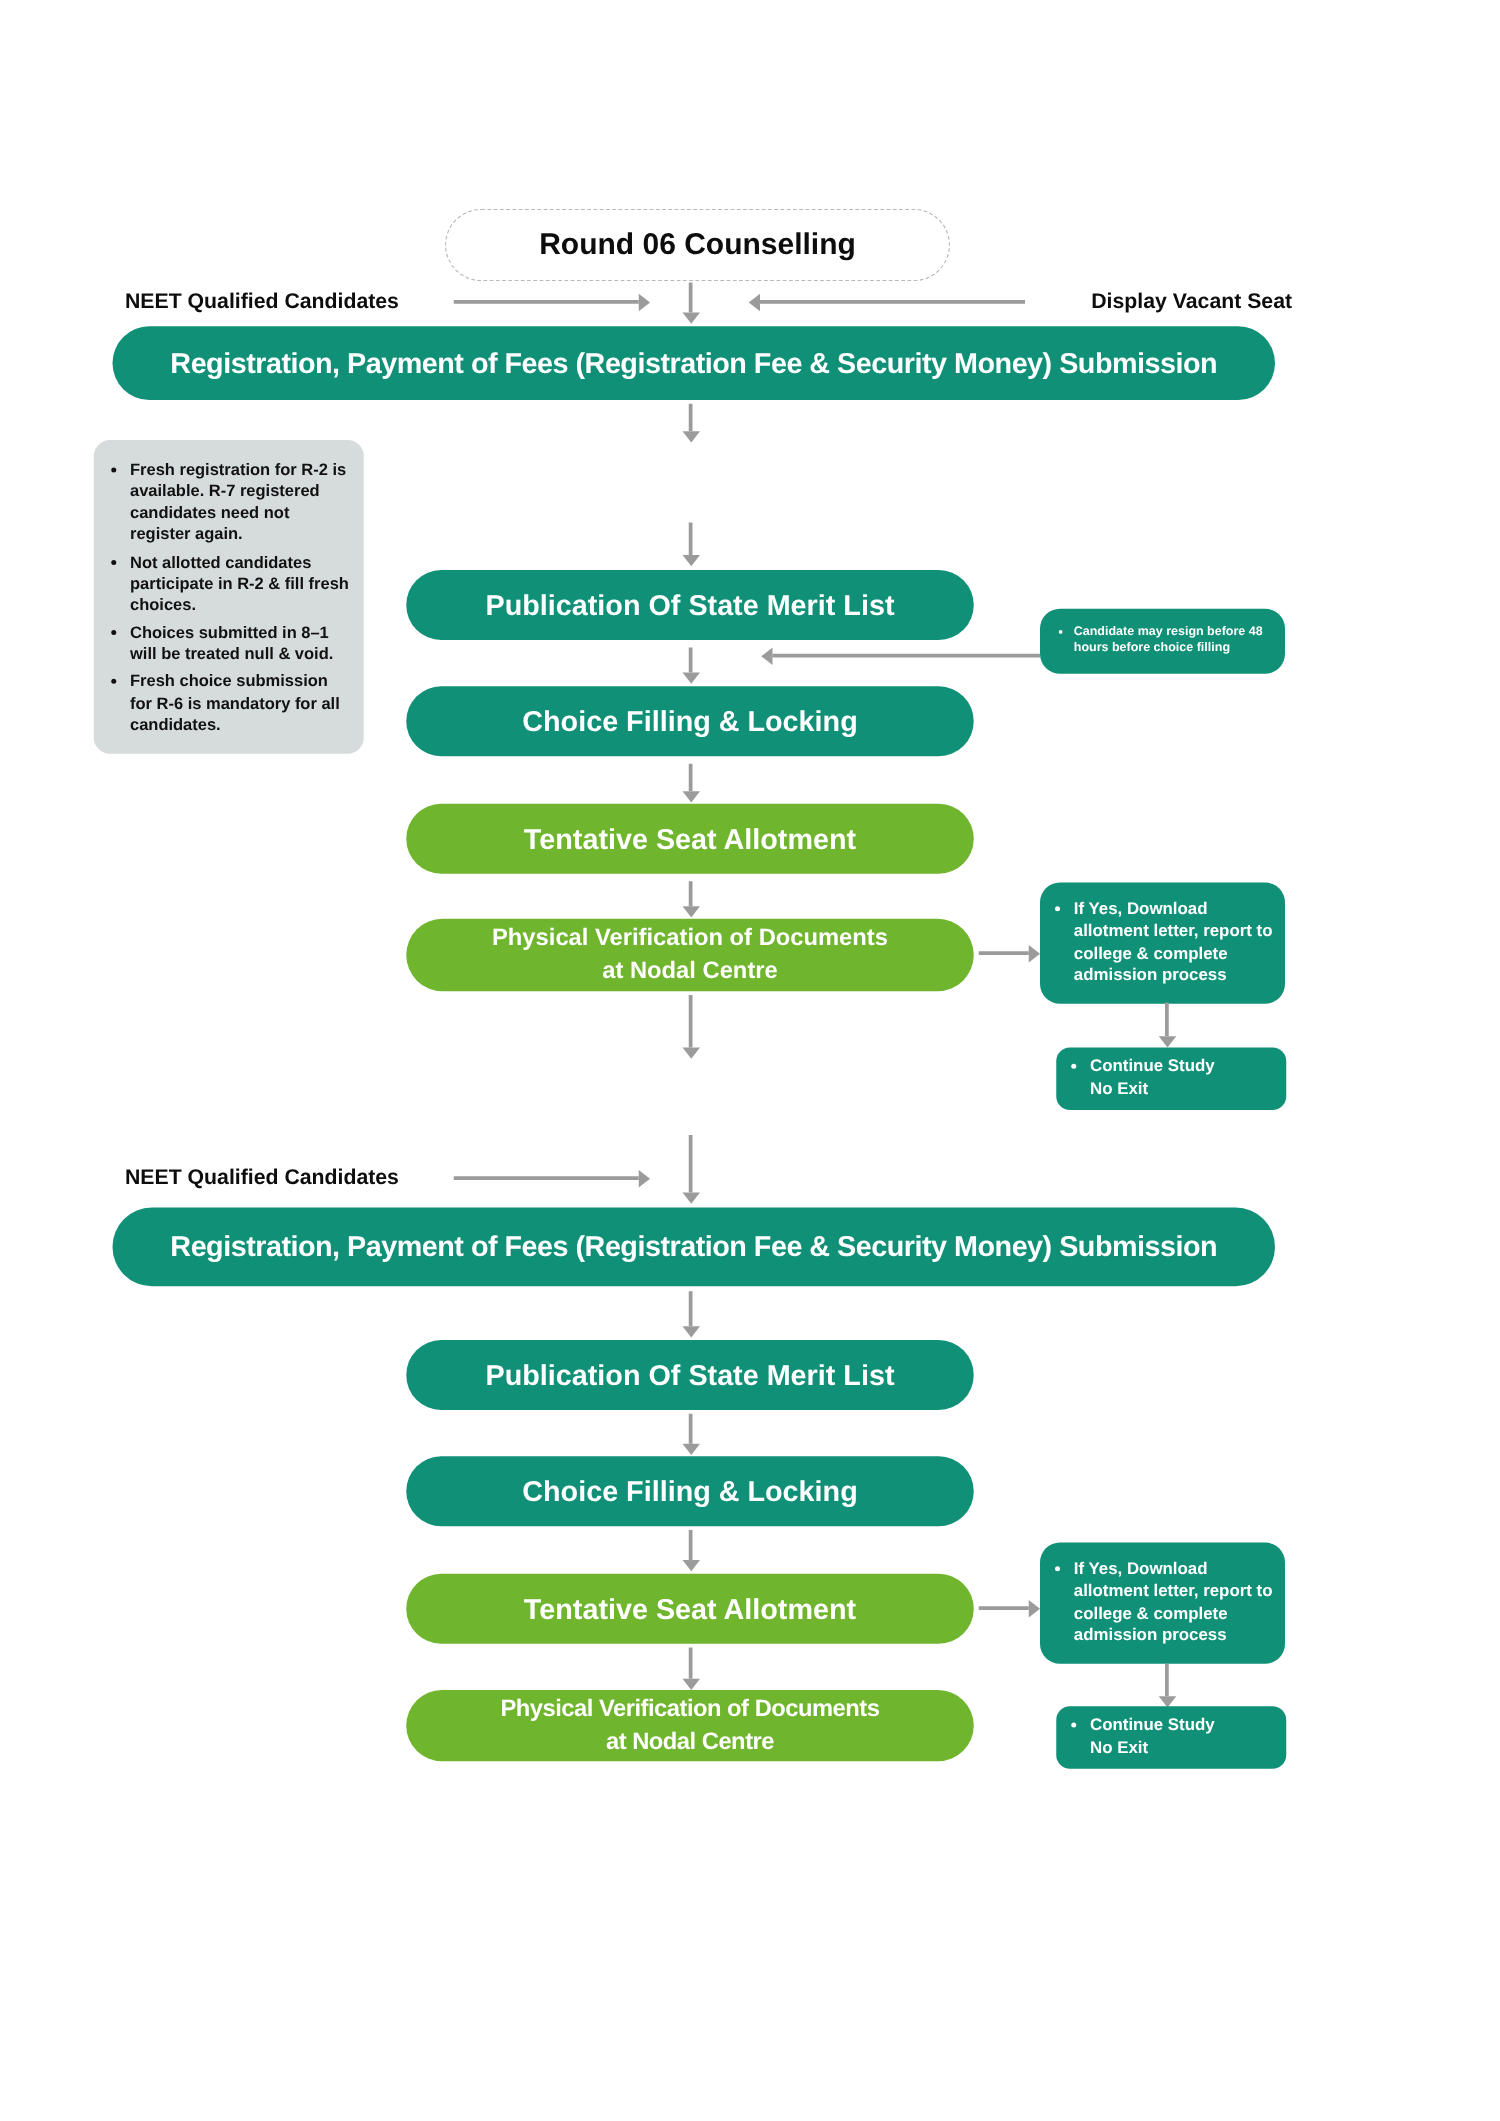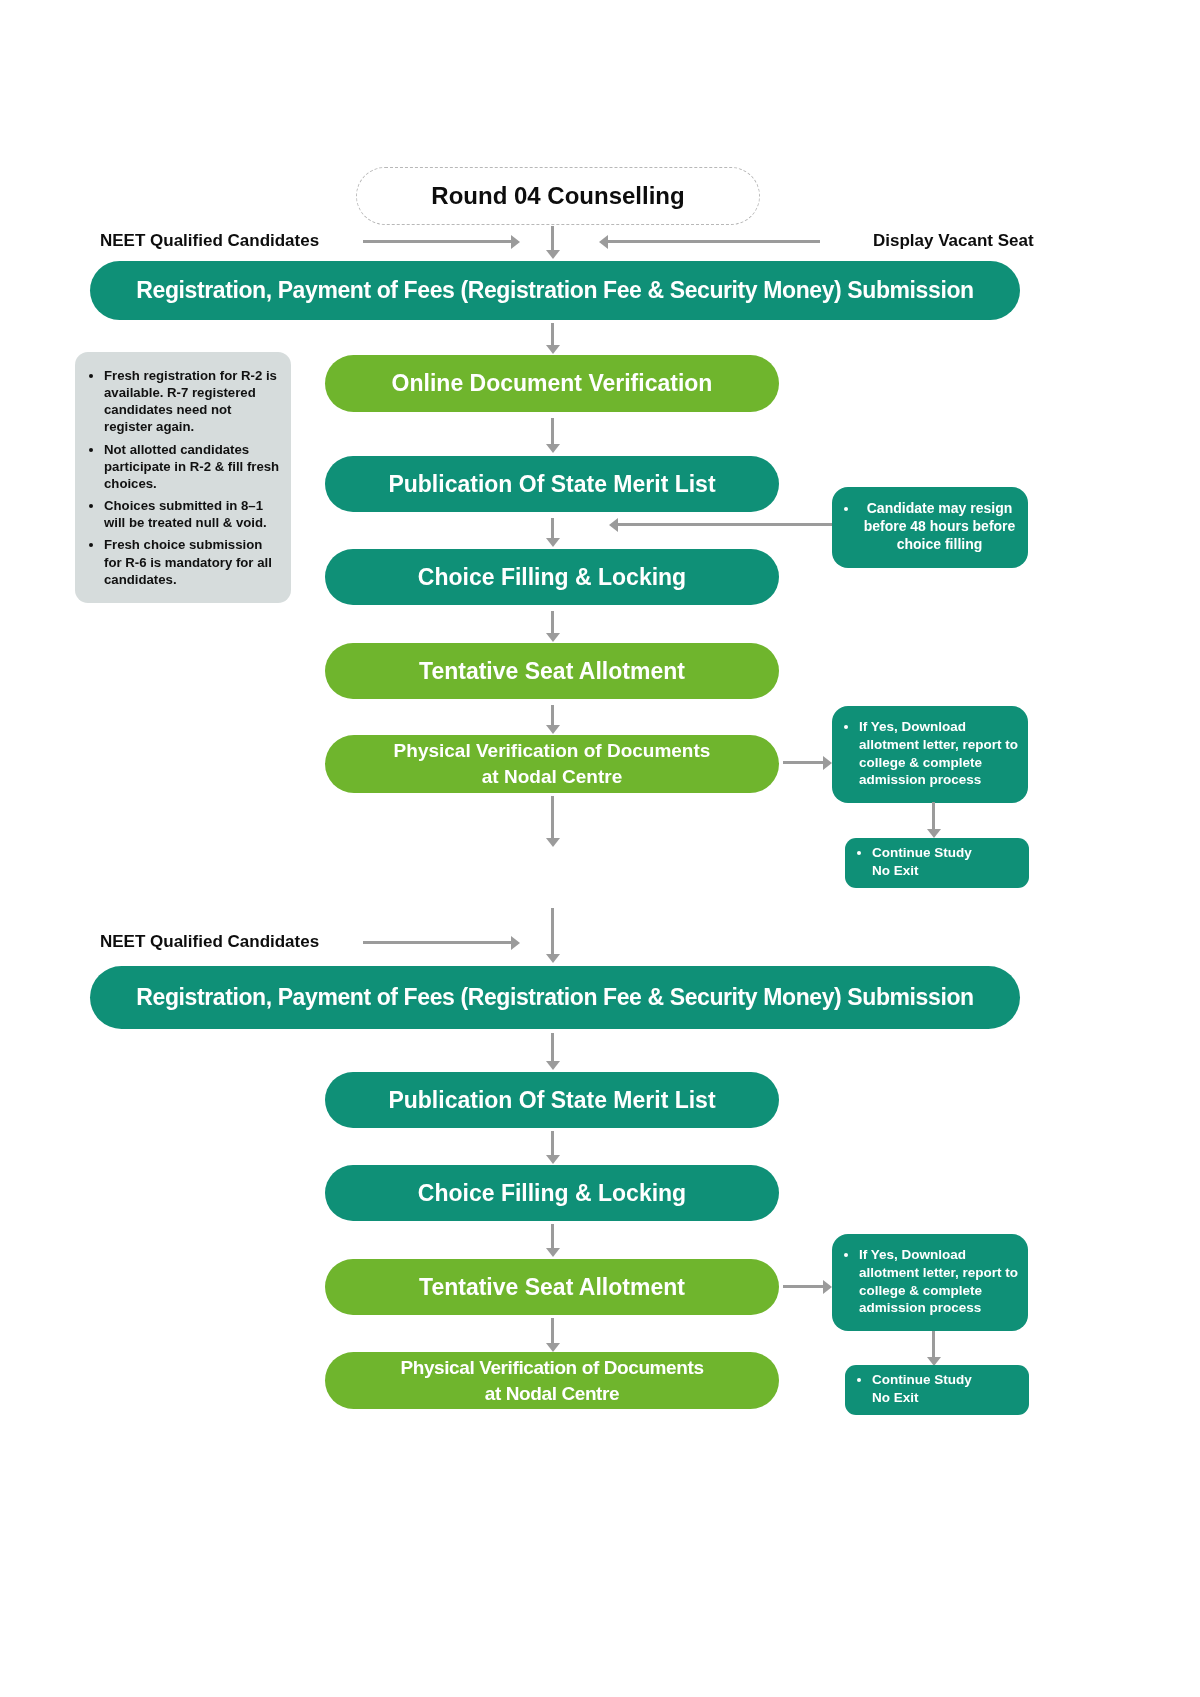--- a/index.html
+++ b/index.html
@@ -57,21 +57,21 @@
     border-top:7px solid transparent;border-bottom:7px solid transparent;
     border-right:9px solid var(--arrow,#9B9B9B);
   }
 </style>
 </head>
 <body>
 
 <div class="canvas">
 
   <div class="oval" style="left:356px;top:167px;width:402px;height:56px;font-size:24px;">
-    <span>Round 04 Counselling</span>
+    <span>Round 06 Counselling</span>
   </div>
 
   <div class="side-label" style="left:100px;top:231px;">NEET Qualified Candidates</div>
   <div class="harrow right" style="left:363px;top:240px;width:148px;"></div>
   <div class="varrow" style="left:551px;top:226px;height:24px;"></div>
   <div class="harrow left" style="left:608px;top:240px;width:212px;"></div>
   <div class="side-label" style="left:873px;top:231px;">Display Vacant Seat</div>
 
   <div class="pill teal cond" style="left:90px;top:261px;width:930px;height:59px;border-radius:30px;font-size:23px;">
     <span>Registration, Payment of Fees (Registration Fee &amp; Security Money) Submission</span>
@@ -80,32 +80,29 @@
 
   <div class="gray-note" style="left:75px;top:352px;width:216px;padding:15px 8px 10px 12px;font-size:13.2px;line-height:1.3;">
     <ul>
       <li>Fresh registration for R-2 is available. R-7 registered candidates need not register again.</li>
       <li>Not allotted candidates participate in R-2 &amp; fill fresh choices.</li>
       <li>Choices submitted in 8–1 will be treated null &amp; void.</li>
       <li>Fresh choice submission for R-6 is mandatory for all candidates.</li>
     </ul>
   </div>
 
-  <div class="pill green" style="left:325px;top:355px;width:454px;height:57px;border-radius:29px;font-size:23px;">
-    <span>Online Document Verification</span>
-  </div>
   <div class="varrow" style="left:551px;top:418px;height:26px;"></div>
 
   <div class="pill teal" style="left:325px;top:456px;width:454px;height:56px;border-radius:28px;font-size:23px;">
     <span>Publication Of State Merit List</span>
   </div>
   <div class="varrow" style="left:551px;top:518px;height:20px;"></div>
   <div class="harrow left" style="left:618px;top:523px;width:214px;"></div>
 
-  <div class="note" style="left:832px;top:487px;width:196px;padding:12px 8px 12px 10px;font-size:14px;line-height:1.3;text-align:center;">
+  <div class="note" style="left:832px;top:487px;width:196px;padding:12px 8px 12px 10px;font-size:10px;line-height:1.3;">
     <ul>
         <li>Candidate may resign before 48 hours before choice filling</li>
       </ul>
   </div>
 
   <div class="pill teal" style="left:325px;top:549px;width:454px;height:56px;border-radius:28px;font-size:23px;">
     <span>Choice Filling &amp; Locking</span>
   </div>
   <div class="varrow" style="left:551px;top:611px;height:22px;"></div>
 

